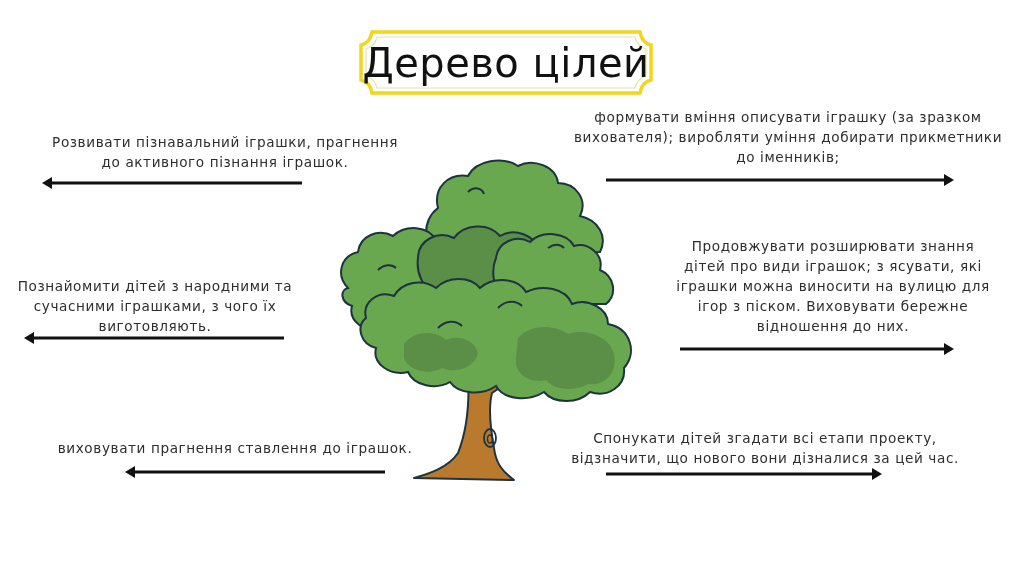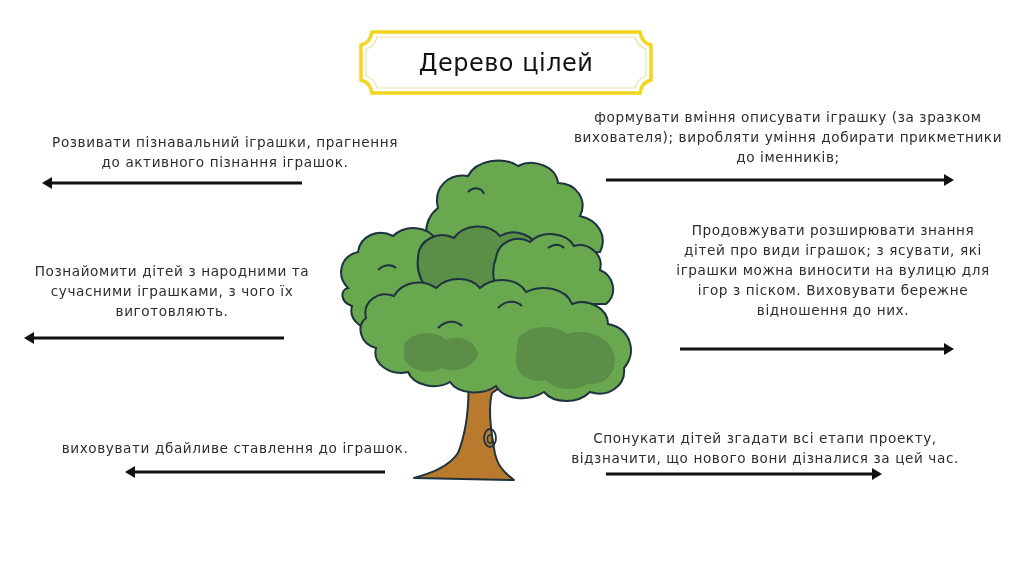--- a/index.html
+++ b/index.html
@@ -30,21 +30,21 @@
     .title-text {
       position: absolute;
       left: 0;
       top: 0;
       width: 296px;
       height: 67px;
       display: flex;
       align-items: center;
       justify-content: center;
       font-family: "DejaVu Sans", sans-serif;
-      font-size: 24px;
+      font-size: 40px;
       color: #111111;
       letter-spacing: 0.5px;
     }
     .goal {
       position: absolute;
       font-size: 13.6px;
       line-height: 20px;
       text-align: center;
       color: #2d2d2d;
       letter-spacing: 0.6px;
@@ -70,43 +70,43 @@
   <div class="title-text">Дерево цілей</div>
 </div>
 
 <div class="goal" style="left:30px; top:132px; width:390px;">Розвивати пізнавальний іграшки, прагнення
 до активного пізнання  іграшок.</div>
 <svg class="arrow" style="left:40px; top:176px;" width="266" height="14">
   <line x1="10" y1="7" x2="262" y2="7" stroke="#111" stroke-width="3"></line>
   <polygon points="2,7 12,1 12,13" fill="#111"></polygon>
 </svg>
 
-<div class="goal" style="left:0px; top:261px; width:310px;margin-left:17px;">Познайомити дітей з народними  та
+<div class="goal" style="left:0px; top:276px; width:310px;">Познайомити дітей з народними  та
 сучасними іграшками, з чого їх
 виготовляють.</div>
 <svg class="arrow" style="left:22px; top:331px;" width="266" height="14">
   <line x1="10" y1="7" x2="262" y2="7" stroke="#111" stroke-width="3"></line>
   <polygon points="2,7 12,1 12,13" fill="#111"></polygon>
 </svg>
 
-<div class="goal" style="left:40px; top:438px; width:390px;">виховувати дбайливе ставлення до іграшок.</div>
+<div class="goal" style="left:40px; top:438px; width:390px;">виховувати прагнення ставлення до іграшок.</div>
 <svg class="arrow" style="left:123px; top:465px;" width="266" height="14">
   <line x1="10" y1="7" x2="262" y2="7" stroke="#111" stroke-width="3"></line>
   <polygon points="2,7 12,1 12,13" fill="#111"></polygon>
 </svg>
 
 <div class="goal" style="left:548px; top:107px; width:480px;">формувати вміння описувати іграшку (за зразком
 вихователя); виробляти уміння добирати прикметники
 до іменників;</div>
 <svg class="arrow" style="left:604px; top:173px;" width="352" height="14">
   <line x1="2" y1="7" x2="342" y2="7" stroke="#111" stroke-width="3"></line>
   <polygon points="350,7 340,1 340,13" fill="#111"></polygon>
 </svg>
 
-<div class="goal" style="left:660px; top:220px; width:346px;">Продовжувати   розширювати знання
+<div class="goal" style="left:660px; top:236px; width:346px;">Продовжувати   розширювати знання
 дітей про види іграшок; з ясувати, які
 іграшки можна  виносити на вулицю для
 ігор з піском. Виховувати бережне
 відношення до них.</div>
 <svg class="arrow" style="left:678px; top:342px;" width="278" height="14">
   <line x1="2" y1="7" x2="268" y2="7" stroke="#111" stroke-width="3"></line>
   <polygon points="276,7 266,1 266,13" fill="#111"></polygon>
 </svg>
 
 <div class="goal" style="left:540px; top:428px; width:450px;">Спонукати дітей згадати всі етапи проекту,

